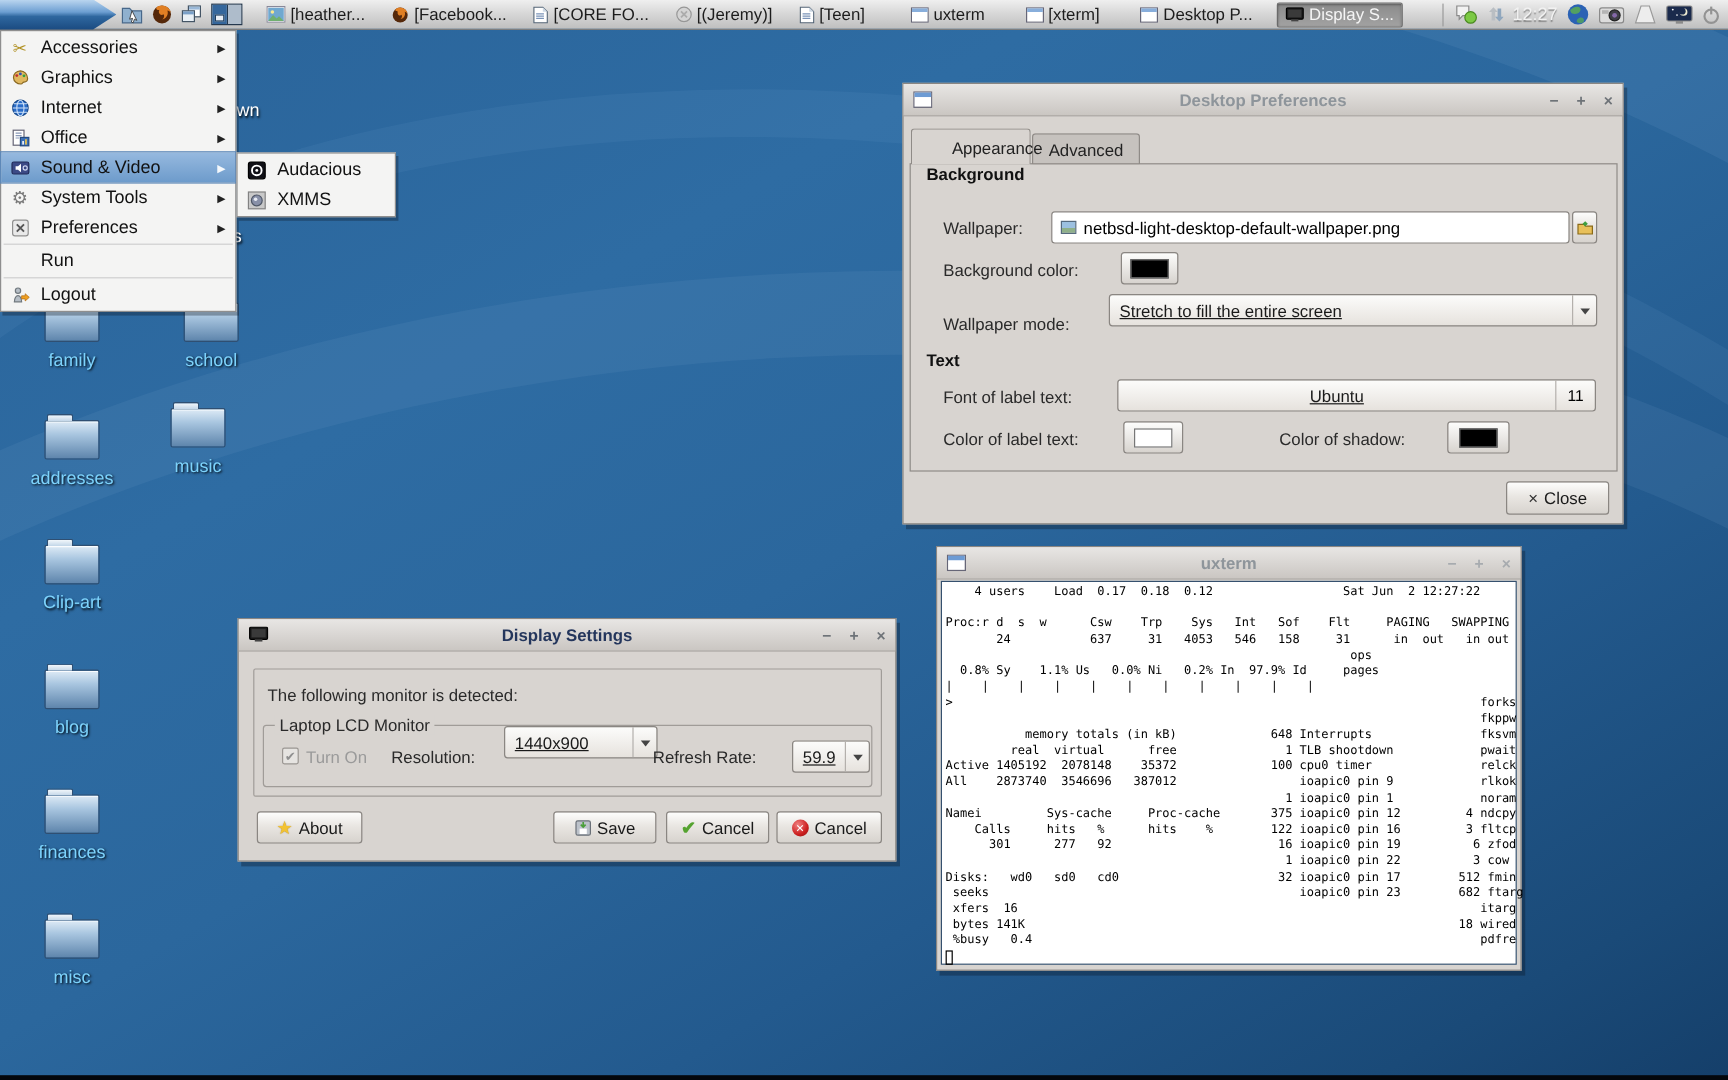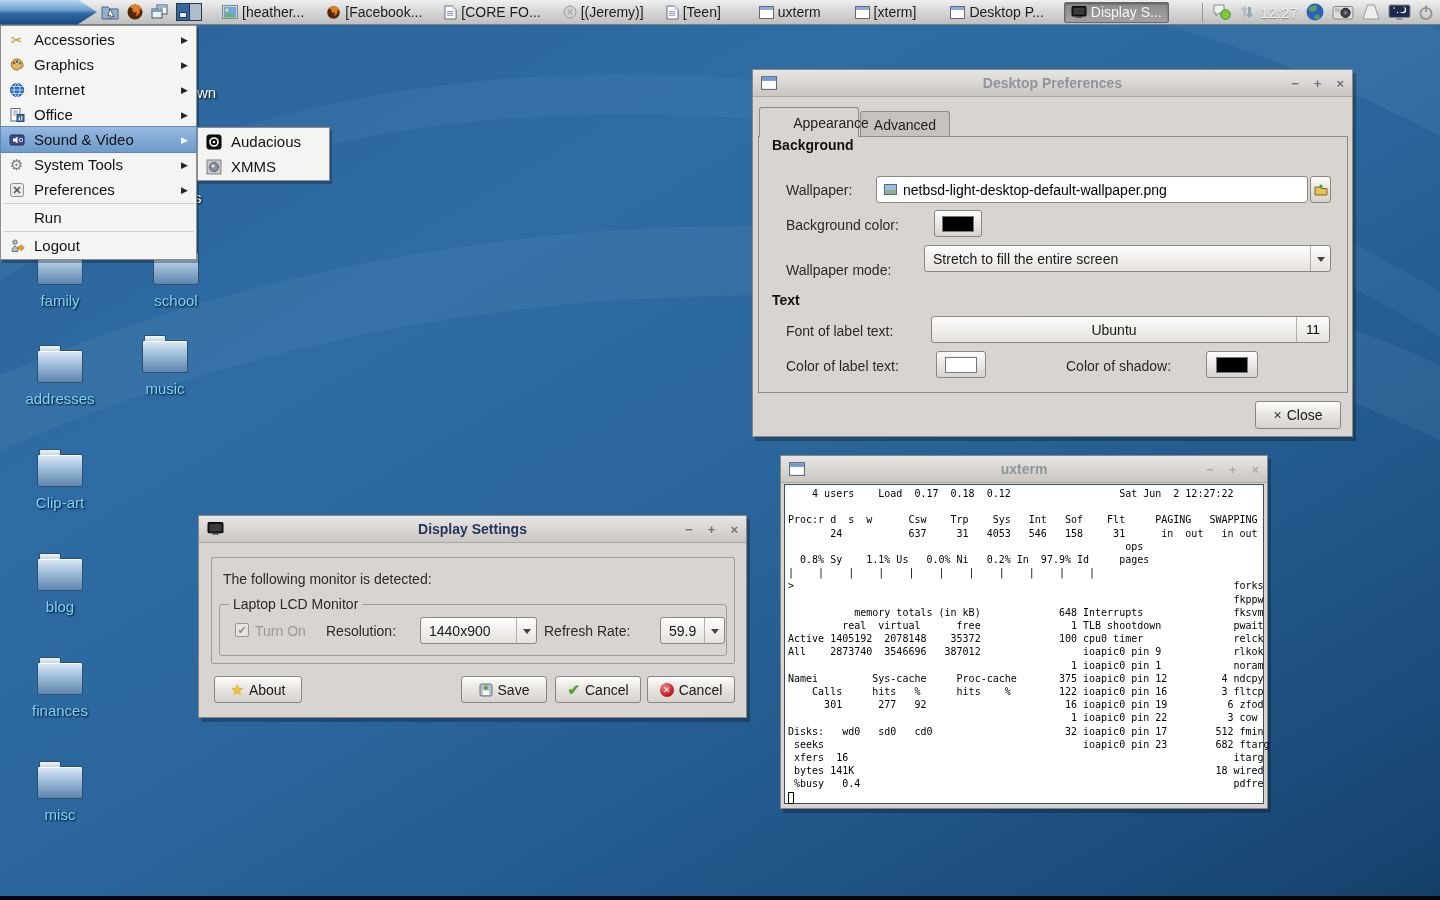--- a/index.html
+++ b/index.html
@@ -68,21 +68,21 @@
   .ttl.inactive { color:#8e959b; }
   .ttl.active { color:#24365c; }
   .tctrl { margin-left:auto; display:flex; gap:15px; font-size:13px; font-weight:bold; z-index:2; }
   .tctrl span { color:#6e7378; cursor:default; }
   .tctrl.light span { color:#a7abaf; }
   .btn { display:inline-flex; align-items:center; justify-content:center; gap:5px; position:absolute;
     background:linear-gradient(#fdfdfc,#e9e6e2 45%,#d7d3ce); border:1px solid #8a8682; border-radius:3px;
     font-size:14px; color:#1a1a1a; }
   .combo { position:absolute; display:flex; align-items:center;
     background:linear-gradient(#fcfcfb,#e6e2dd); border:1px solid #8a8682; border-radius:3px; }
-  .combo .val { flex:1; padding:0 8px; font-size:14px; color:#1a1a1a; white-space:nowrap; overflow:hidden; }
+  .combo .val { flex:1; padding:0 8px; font-size:14px; color:#1a1a1a; white-space:nowrap; overflow:hidden;text-decoration:underline; }
   .combo .arr { width:20px; align-self:stretch; border-left:1px solid #b4b0ac; display:flex; align-items:center; justify-content:center; }
   .combo .arr::after { content:""; border:4px solid transparent; border-top:5px solid #444; margin-top:5px; }
   .flabel { position:absolute; font-size:14px; color:#2a2a2a; white-space:nowrap; }
   .heading { position:absolute; font-size:14px; font-weight:bold; color:#111; }
 
   
   #prefs { left:752px; top:69px; width:601px; height:368px; }
   .tab { position:absolute; font-size:14px; color:#222; display:flex; align-items:center; justify-content:center;
     border:1px solid #8f8b87; border-bottom:none; border-radius:3px 3px 0 0; }
   #tab-appearance { left:6px; top:37px; width:100px; height:30px; background:#d8d4d0; z-index:3;padding-left:44px; }
@@ -496,21 +496,21 @@
   <div id="dframe"></div>
   <div class="flabel" style="left:24px;top:55px;">The following monitor is detected:</div>
 
   <div id="dgroup">
     <span id="dgroup-label">Laptop LCD Monitor</span>
     <span class="cb" style="left:15px;top:18px;">
       <span>✔</span>
     </span>
     <span class="flabel gray-label" style="left:35px;top:18px;">Turn On</span>
     <span class="flabel" style="left:106px;top:18px;font-weight:bold;font-weight:normal;">Resolution:</span>
-    <span class="combo" style="left:200px;top:12px;width:117px;height:27px;">
+    <span class="combo" style="left:200px;top:0;width:128px;height:27px;">
       <span class="val">1440x900</span>
       <span class="arr"></span>
     </span>
     <span class="flabel" style="left:324px;top:18px;">Refresh Rate:</span>
     <span class="combo" style="left:440px;top:12px;width:65px;height:27px;">
       <span class="val">59.9</span>
       <span class="arr"></span>
     </span>
   </div>
 

